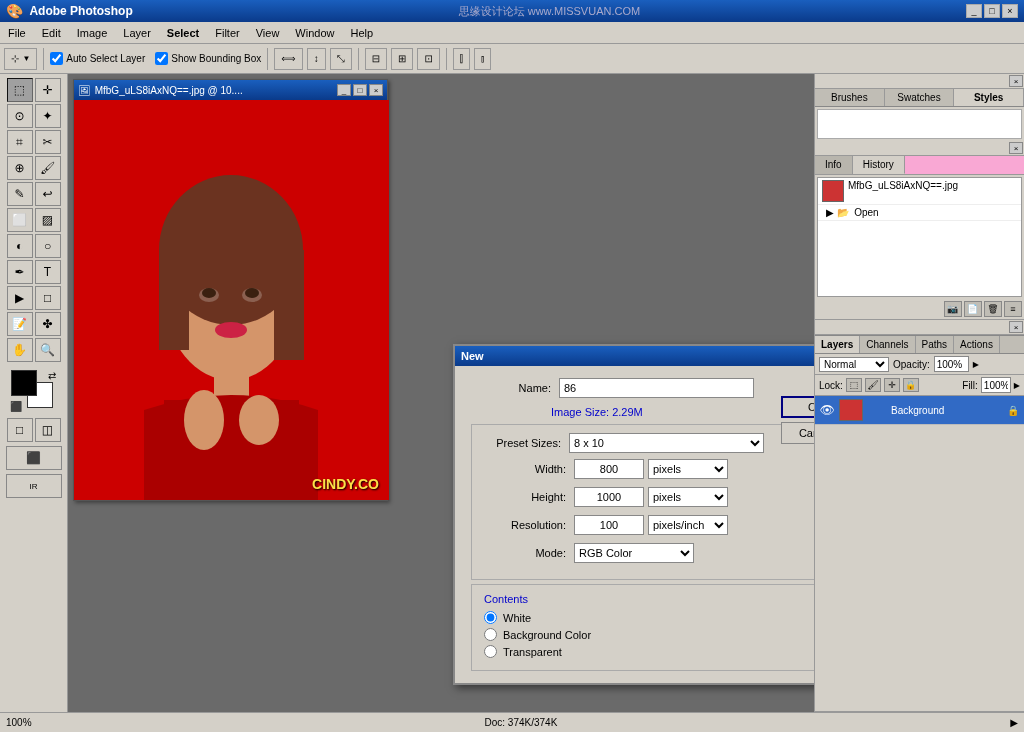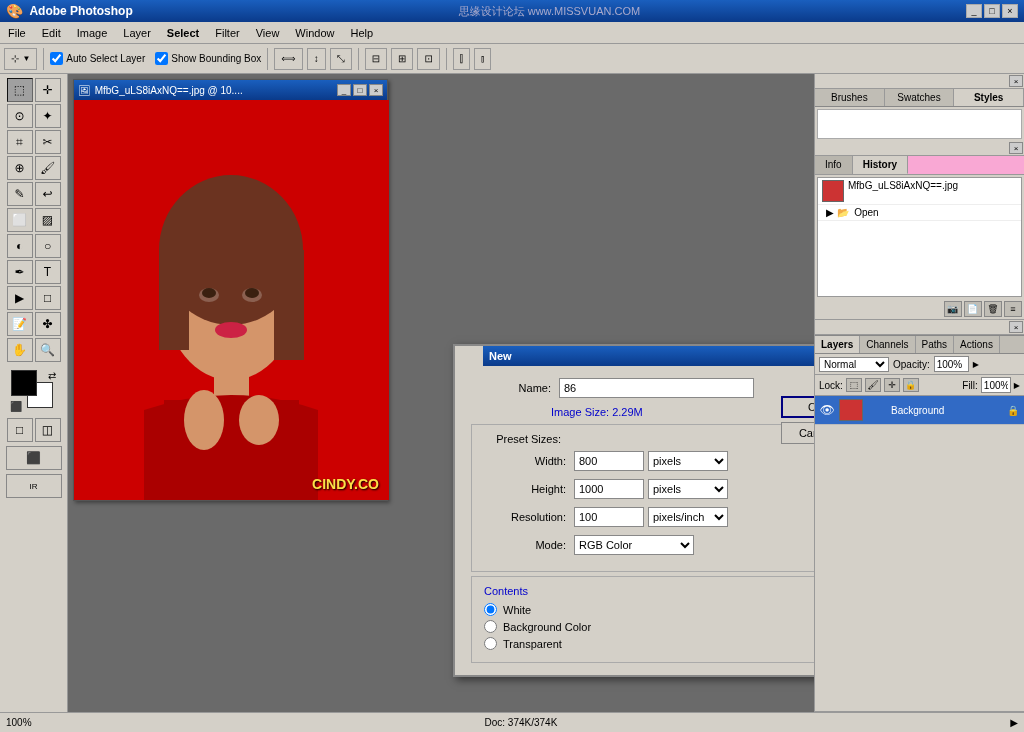--- a/index.html
+++ b/index.html
@@ -39,21 +39,21 @@
     #image-window .win-title { background: linear-gradient(to bottom, #1a5fbe, #0a3a8a); color: white; height: 20px; display: flex; align-items: center; padding: 0 4px; justify-content: space-between; font-size: 10px; }
     #image-window .win-controls { display: flex; gap: 2px; }
     #image-window .win-btn { width: 14px; height: 12px; font-size: 8px; background: #ccc; border: 1px solid #888; cursor: pointer; display: flex; align-items: center; justify-content: center; }
     #image-content { width: 315px; height: 400px; background: #cc0000; overflow: hidden; position: relative; }
     #image-content .cindy-text { position: absolute; bottom: 8px; right: 10px; color: #fde047; font-size: 14px; font-weight: bold; text-shadow: 1px 1px 2px black; }
 
     
     #right-panel { width: 210px; background: #d4d0c8; border-left: 1px solid #999; display: flex; flex-direction: column; flex-shrink: 0; }
     .panel-tabs { display: flex; background: #f9a8d4; border-bottom: 1px solid #999; }
     .panel-tab { padding: 3px 10px; font-size: 10px; cursor: pointer; border-right: 1px solid #999; background: #d4d0c8; }
-    .panel-tab.active { background: #d4d0c8; border-bottom: 1px solid #d4d0c8; font-weight: bold; }
+    .panel-tab.active { background: #d4d0c8; border-bottom: 1px solid #d4d0c8; font-weight: normal; }
     .panel-tab:not(.active) { background: #b8b5ad; }
 
     #brushes-swatches-styles { display: flex; background: #c0bdb5; border-bottom: 1px solid #888; }
     .bss-tab { flex: 1; padding: 3px 4px; font-size: 10px; cursor: pointer; text-align: center; border-right: 1px solid #999; }
     .bss-tab.active { background: #d4d0c8; font-weight: bold; }
 
     #history-panel { height: 120px; overflow-y: auto; background: #fff; border: 1px solid #999; margin: 2px; }
     .history-item { display: flex; align-items: flex-start; gap: 4px; padding: 2px 4px; cursor: pointer; font-size: 10px; border-bottom: 1px solid #eee; }
     .history-thumb { width: 20px; height: 20px; background: #cc3333; border: 1px solid #666; }
     .panel-toolbar { display: flex; justify-content: flex-end; gap: 2px; padding: 2px; background: #d4d0c8; border-bottom: 1px solid #999; }
@@ -78,27 +78,27 @@
 
     
     .panel-close-row { display: flex; justify-content: flex-end; padding: 1px; background: #d4d0c8; border-bottom: 1px solid #999; }
     .panel-close-btn { width: 14px; height: 12px; font-size: 8px; background: #ccc; border: 1px solid #888; cursor: pointer; }
 
     
     #status-bar { background: #d4d0c8; height: 20px; display: flex; align-items: center; padding: 0 6px; border-top: 1px solid #999; font-size: 10px; justify-content: space-between; position: absolute; bottom: 0; left: 0; right: 0; }
 
     
     #new-dialog { position: absolute; top: 270px; left: 385px; width: 410px; background: #d4d0c8; border: 2px solid #888; box-shadow: 3px 3px 8px rgba(0,0,0,0.5); z-index: 100; }
-    #new-dialog .dlg-title { background: linear-gradient(to bottom, #1a5fbe, #0a3a8a); color: white; height: 20px; display: flex; align-items: center; padding: 0 6px; justify-content: space-between; font-size: 11px; font-weight: bold; margin-left: 28px; }
+    #new-dialog .dlg-title { background: linear-gradient(to bottom, #1a5fbe, #0a3a8a); color: white; height: 20px; display: flex; align-items: center; padding: 0 6px; justify-content: space-between; font-size: 11px; font-weight: bold; }
     #new-dialog .dlg-body { padding: 12px 16px; }
     .dlg-row { display: flex; align-items: center; margin-bottom: 8px; }
     .dlg-label { width: 80px; text-align: right; font-size: 11px; margin-right: 8px; }
     .dlg-input { height: 20px; border: 1px solid #888; background: white; font-size: 11px; padding: 0 4px; }
     .dlg-select { height: 20px; border: 1px solid #888; background: white; font-size: 11px; }
-    .dlg-input-num { width: 70px; }
+    .dlg-input-num { width: 70px; text-align: center; }
     .dlg-unit { width: 80px; margin-left: 4px; }
     .img-size-label { color: #0000cc; font-size: 11px; }
     .contents-group { border: 1px solid #aaa; padding: 8px 12px; margin-top: 4px; }
     .contents-legend { font-size: 11px; color: #0000cc; margin-bottom: 6px; }
     .radio-row { display: flex; align-items: center; gap: 6px; margin-bottom: 4px; font-size: 11px; }
     .radio-row input[type=radio] { cursor: pointer; }
     .dlg-buttons { position: absolute; top: 30px; right: 10px; display: flex; flex-direction: column; gap: 4px; }
     .dlg-btn { width: 70px; height: 22px; background: #d4d0c8; border: 1px solid #888; font-size: 11px; cursor: pointer; display: flex; align-items: center; justify-content: center; }
     .dlg-btn.default { border: 2px solid #000080; }
   </style>
@@ -293,20 +293,23 @@
         </div>
 
         <div class="dlg-row" style="margin-bottom:6px;">
           <span style="width:80px;"></span>
           <span class="img-size-label">Image Size: 2.29M</span>
         </div>
 
         <div style="border:1px solid #aaa;padding:8px 4px;margin-bottom:4px;">
           <div class="dlg-row" style="margin-bottom:6px;">
             <span class="dlg-label" style="width:85px;">Preset Sizes:</span>
+            <select class="dlg-select" style="width:195px;">
+              <option>8 x 10</option>
+            </select>
           </div>
 
           <div class="dlg-row" style="padding-left:20px;">
             <span class="dlg-label" style="width:70px;">Width:</span>
             <input type="text" class="dlg-input dlg-input-num" value="800" style="">
             <select class="dlg-select dlg-unit">
               <option>pixels</option>
               <option>inches</option>
               <option>cm</option>
             </select>

